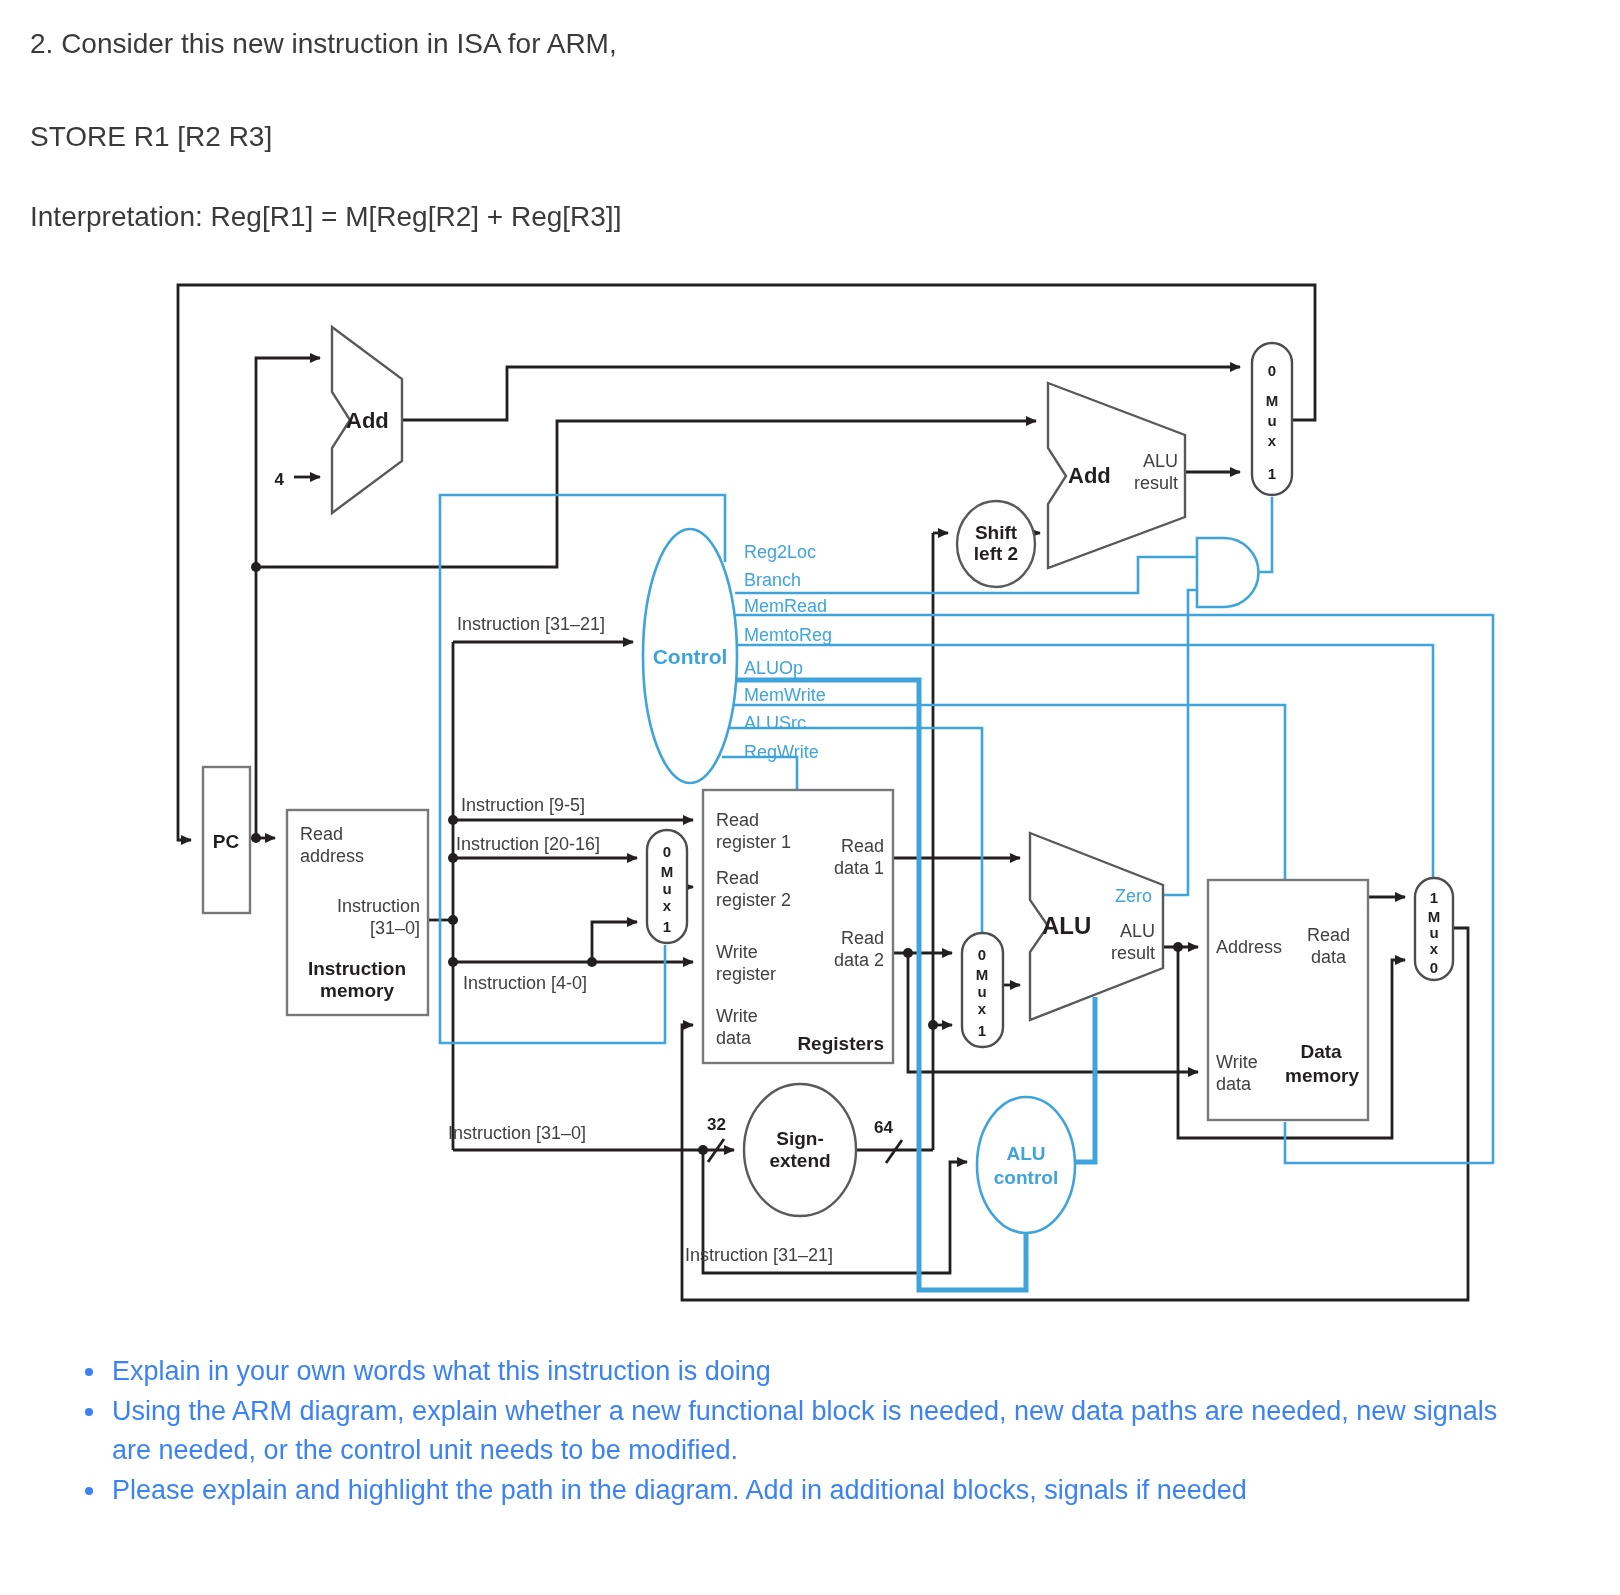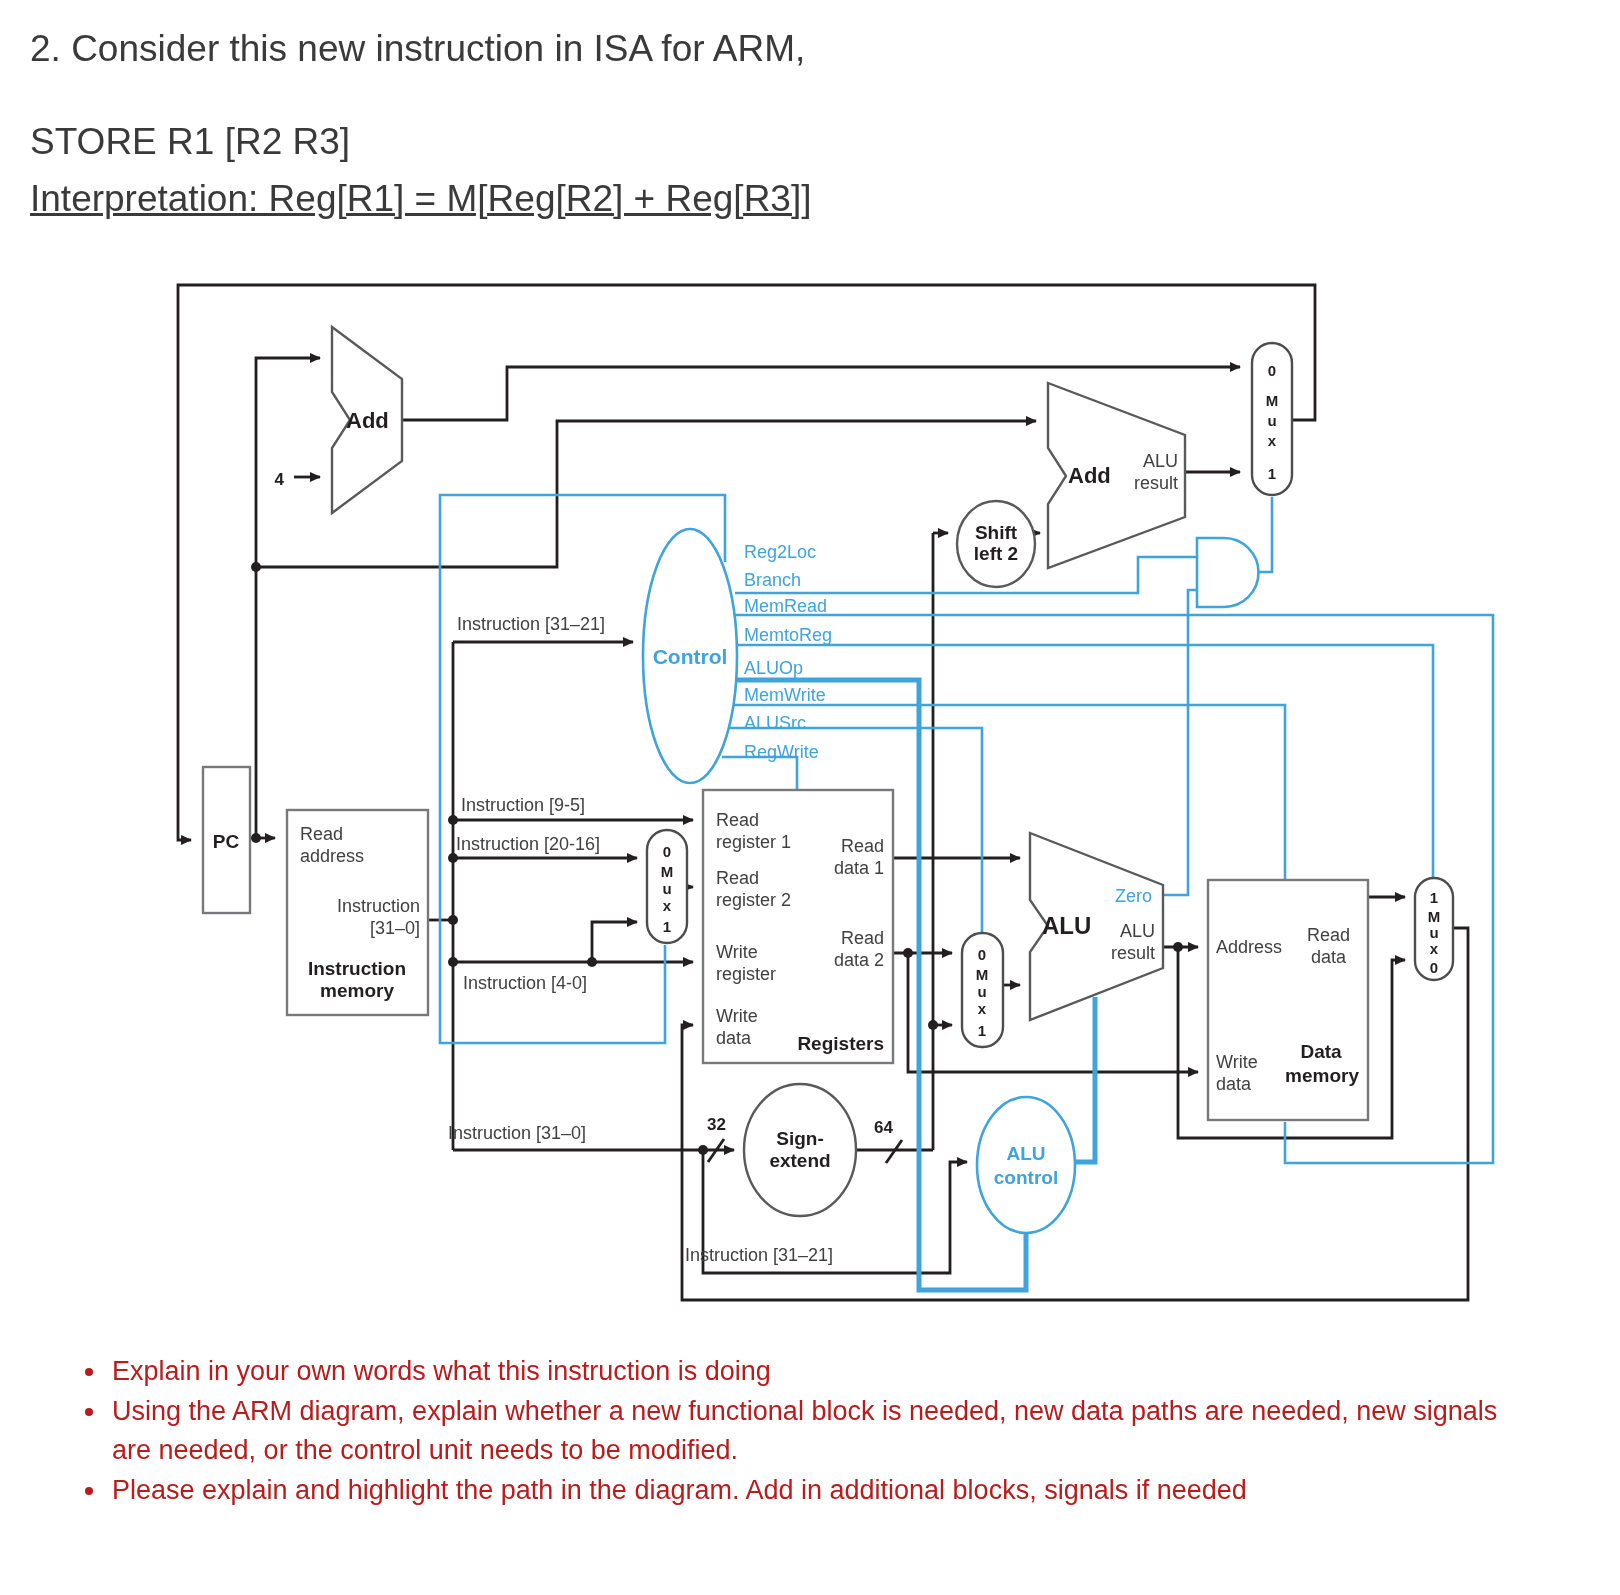--- a/index.html
+++ b/index.html
@@ -4,26 +4,26 @@
 <style>
   :root{
     --signal-blue:#3FA3DC;
     --wire-black:#231F20;
     --block-stroke:#77787B;
     --text-dark:#3B3B3B;
   }
   html,body{margin:0;padding:0;background:#fff;}
   #page{position:relative;width:1620px;height:1595px;background:#ffffff;overflow:hidden;
         font-family:"Liberation Sans","DejaVu Sans",sans-serif;color:var(--text-dark);}
-  .qtext{position:absolute;left:30px;font-size:37px;color:#3a3a3a;letter-spacing:0px;white-space:nowrap;}
+  .qtext{position:absolute;left:30px;font-size:28px;color:#3a3a3a;letter-spacing:0px;white-space:nowrap;}
   #heading{top:28px;}
   #storeline{top:121px;}
-  #interpline{top:178px;text-decoration:underline;}
+  #interpline{top:201px;}
   #tasks{position:absolute;left:78px;top:1352px;width:1410px;margin:0;padding:0 0 0 30px;
-         font-size:27px;line-height:39px;color:#b91c1c;}
+         font-size:27px;line-height:39px;color:#3b82f6;}
   #tasks li{margin:0 0 1px 0;padding-left:4px;}
   svg text{font-family:"Liberation Sans","DejaVu Sans",sans-serif;fill:#414042;}
   .port{font-size:18px;}
   .blockname{font-size:19px;font-weight:bold;fill:#231F20;}
   .bigname{font-size:22px;font-weight:bold;fill:#231F20;}
   .aluname{font-size:24px;font-weight:bold;fill:#231F20;}
   .muxch{font-size:15px;font-weight:bold;fill:#231F20;}
   .fieldlbl{font-size:18px;fill:#414042;}
   .bluelbl{font-size:18px;fill:var(--signal-blue);}
   .bluename{font-size:21px;font-weight:bold;fill:var(--signal-blue);}

